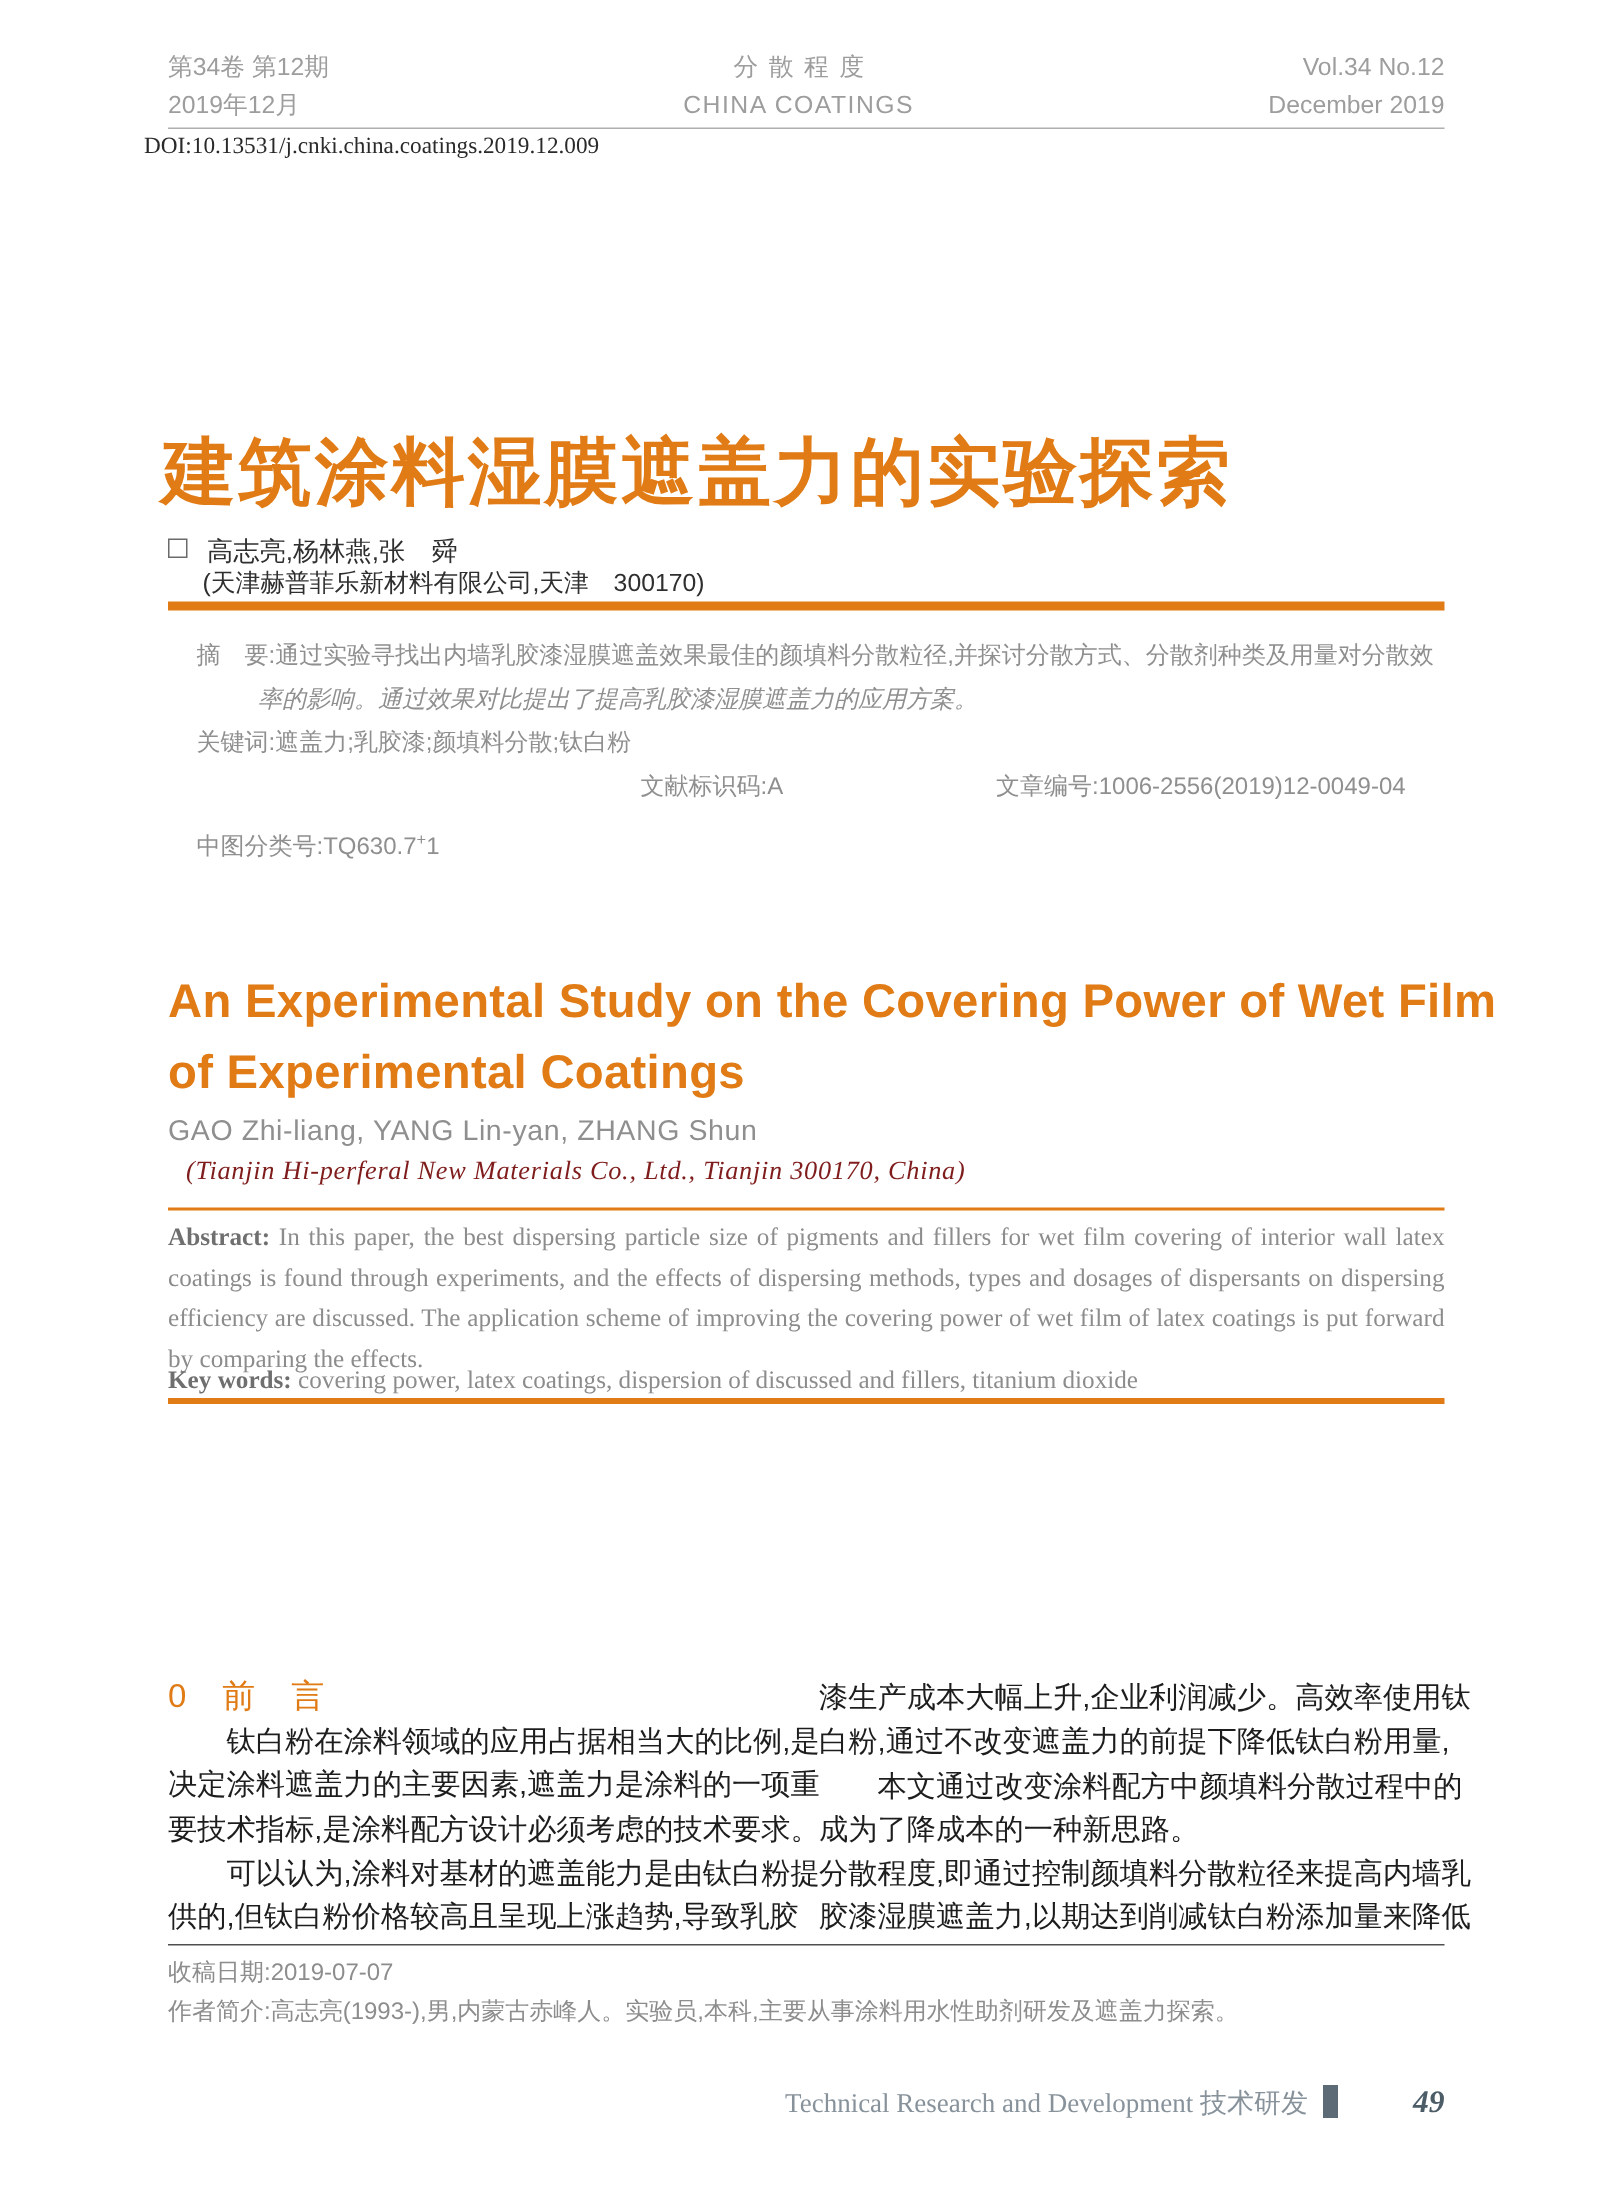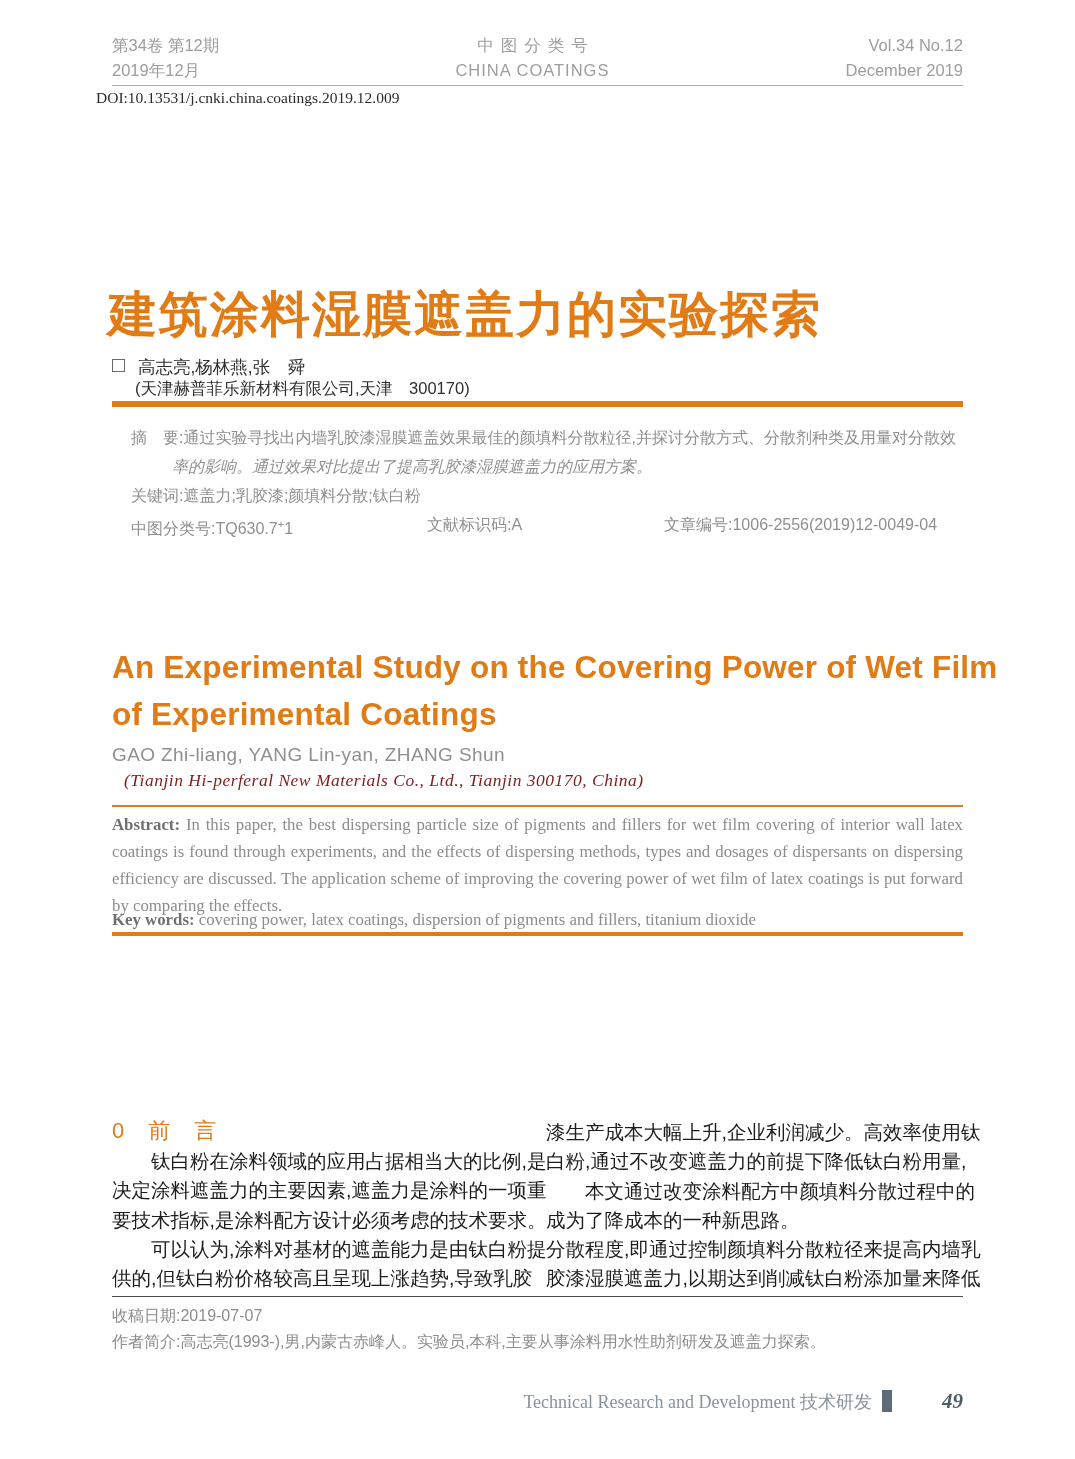--- a/index.html
+++ b/index.html
@@ -28,21 +28,21 @@
   .author-square{ display:inline-block; width:11px; height:11px; border:1.5px solid #6a6a6a;
     margin-right:13px; vertical-align:1px; background:#fff; }
   .affiliation-row{ top:378px; left:135px; font-size:16.5px; color:#2f2f2f; white-space:nowrap; }
   .rule-thick-1{ top:401px; left:112px; width:851px; height:6px; background:var(--accent); }
 
   
   .cn-abstract{ top:423px; left:131px; width:833px; color:var(--gray-text); font-size:16px; }
   .cn-abstract .line{ line-height:29px; white-space:nowrap; }
   .cn-abstract .line2{ padding-left:41px;font-style:italic; }
   .clc-row{ display:flex; line-height:29px; white-space:nowrap; }
-  .clc-cell1{ width:296px; } .clc-cell2{ width:237px; } .clc-cell3{ flex:1; }
+  .clc-cell1{ width:296px;margin-top:36px; } .clc-cell2{ width:237px; } .clc-cell3{ flex:1; }
   sup{ font-size:11px; }
 
   
   .en-title{ top:644px; left:112px; width:900px; font-size:31.5px; line-height:47px;
     font-weight:bold; color:var(--accent); letter-spacing:0.2px; }
   .en-authors{ top:744px; left:112px; font-size:19px; color:#8f8f8f; letter-spacing:0.4px; }
   .en-affil{ top:770px; left:112px; font-family:"Liberation Serif","DejaVu Serif",serif;
     font-style:italic; font-size:17.5px; color:#7f1d1d; letter-spacing:0.5px;margin-left:12px; }
   .rule-thin{ top:805px; left:112px; width:851px; height:2px; background:var(--accent); }
   .en-abstract{ top:811px; left:112px; width:851px;
@@ -77,21 +77,21 @@
 <body>
 
 <div class="page">
 
   <div class="abs jheader">
     <div class="h-left">
       <div>第34卷 第12期</div>
       <div>2019年12月</div>
     </div>
     <div class="h-center">
-      <div class="cn-journal">中图分类号</div>
+      <div class="cn-journal">分散程度</div>
       <div class="en-journal">CHINA COATINGS</div>
     </div>
     <div class="h-right">
       <div>Vol.34 No.12</div>
       <div>December 2019</div>
     </div>
   </div>
   <div class="abs header-rule"></div>
   <div class="abs doi-line">DOI:10.13531/j.cnki.china.coatings.2019.12.009</div>
 
@@ -121,21 +121,21 @@
     <div>An Experimental Study on the Covering Power of Wet Film</div>
     <div>of Experimental Coatings</div>
   </div>
   <div class="abs en-authors">GAO Zhi-liang, YANG Lin-yan, ZHANG Shun</div>
   <div class="abs en-affil">(Tianjin Hi-perferal New Materials Co., Ltd., Tianjin 300170, China)</div>
   <div class="abs rule-thin"></div>
   <div class="abs en-abstract">
     <b>Abstract:</b><span> In this paper, the best dispersing particle size of pigments and fillers for wet film covering of interior wall latex coatings is found through experiments, and the effects of dispersing methods, types and dosages of dispersants on dispersing efficiency are discussed. The application scheme of improving the covering power of wet film of latex coatings is put forward by comparing the effects.</span>
   </div>
   <div class="abs en-keywords">
-    <b>Key words: </b><span>covering power, latex coatings, dispersion of pigments and fillers, titanium dioxide</span>
+    <b>Key words: </b><span>covering power, latex coatings, dispersion of discussed and fillers, titanium dioxide</span>
   </div>
   <div class="abs rule-thick-2"></div>
 
   <div class="abs intro-heading">0　前　言</div>
   <div class="abs col col-left">
     <div class="tline">　　钛白粉在涂料领域的应用占据相当大的比例,是</div>
     <div class="tline">决定涂料遮盖力的主要因素,遮盖力是涂料的一项重</div>
     <div class="tline">要技术指标,是涂料配方设计必须考虑的技术要求。</div>
     <div class="tline">　　可以认为,涂料对基材的遮盖能力是由钛白粉提</div>
     <div class="tline">供的,但钛白粉价格较高且呈现上涨趋势,导致乳胶</div>

